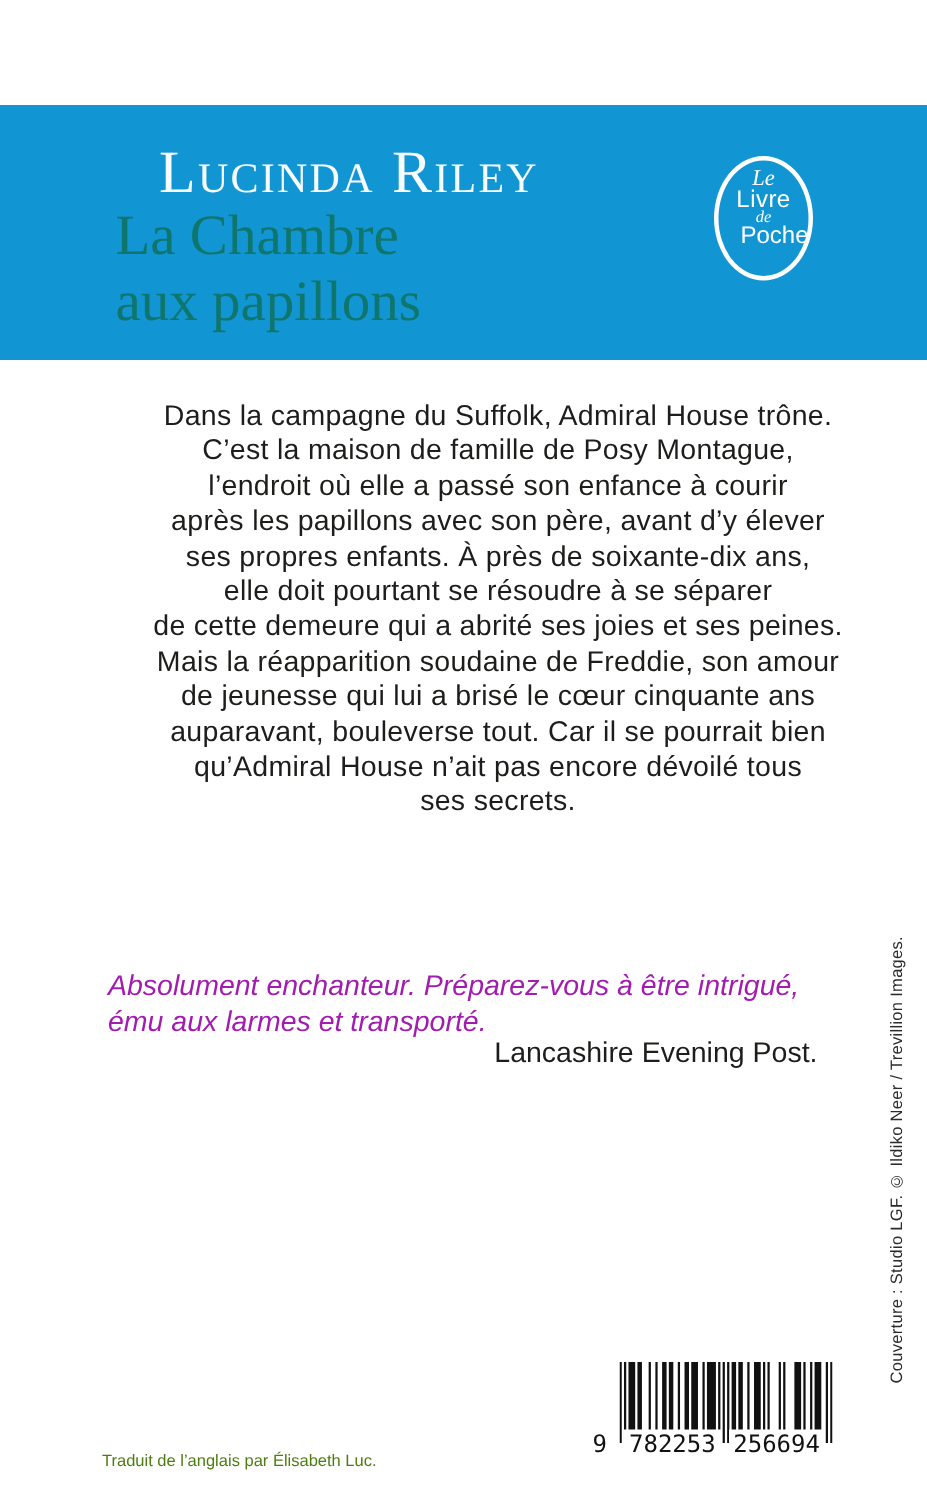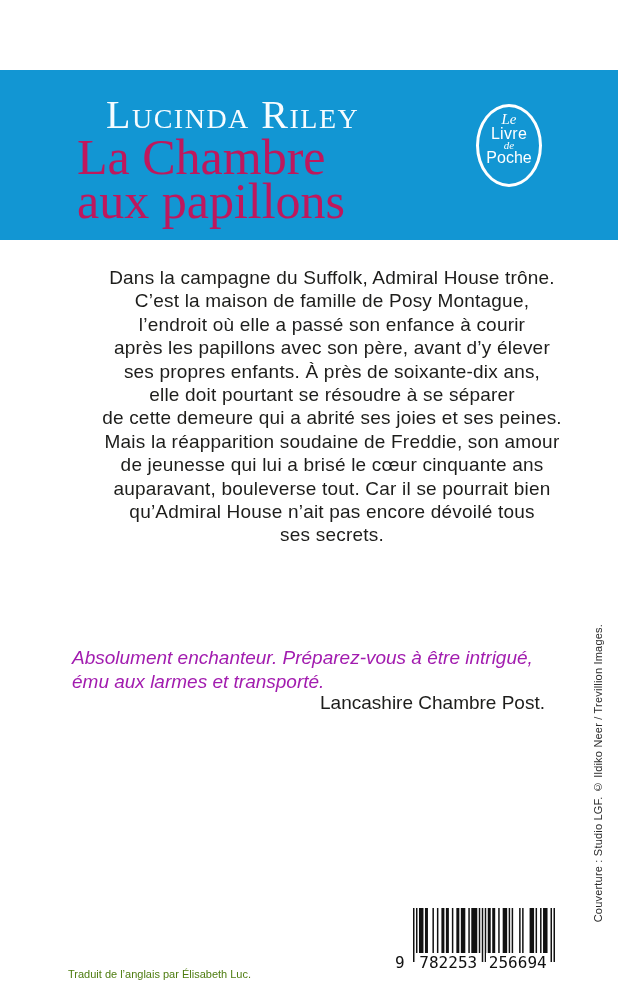--- a/index.html
+++ b/index.html
@@ -16,34 +16,34 @@
   }
   .author {
     position:absolute; left:77px; top:92px;
     font-family:"Liberation Serif", serif;
     font-variant:small-caps; font-size:40px; line-height:46px;
     letter-spacing:1.5px; color:#f6fcff;margin-left:29px;
   }
   .title {
     position:absolute; left:77px; top:135px;
     font-family:"Liberation Serif", serif;
-    font-size:50px; line-height:44px; color:#be185d;
+    font-size:38px; line-height:44px; color:#0f766e;
   }
 
   
   .logo {
     position:absolute; left:476px; top:104px; width:60px; height:77px;
     border:3.5px solid #ffffff; border-radius:50%;
     color:#ffffff; text-align:center;
   }
   .logo span { display:block; }
   .logo-le    { font-family:"Liberation Serif", serif; font-style:italic; font-size:15px; line-height:13px; margin-top:6px; }
   .logo-livre { font-size:16px; line-height:15px; letter-spacing:0.3px; }
   .logo-de    { font-family:"Liberation Serif", serif; font-style:italic; font-size:11px; line-height:9px; }
-  .logo-poche { font-size:16px; line-height:15px; }
+  .logo-poche { font-size:16px; line-height:15px;text-align:right; }
 
   
   .syn1, .syn2 {
     position:absolute; left:72px; width:520px;
     font-size:19px; line-height:23.4px; letter-spacing:0.2px;
     white-space:pre; color:#1d1d1b;
   }
   .syn1 { top:266px;text-align:center; }
   .syn2 { top:557px; }
 
@@ -118,21 +118,21 @@
 elle doit pourtant se résoudre à se séparer
 de cette demeure qui a abrité ses joies et ses peines.
 Mais la réapparition soudaine de Freddie, son amour
 de jeunesse qui lui a brisé le cœur cinquante ans
 auparavant, bouleverse tout. Car il se pourrait bien
 qu’Admiral House n’ait pas encore dévoilé tous
 ses secrets.</div>
 
   <div class="quote">Absolument enchanteur. Préparez-vous à être intrigué,
 ému aux larmes et transporté.</div>
-  <div class="attribution">Lancashire Chambre Post.</div>
+  <div class="attribution">Lancashire Evening Post.</div>
 
   <div class="vertical-credit">Couverture : Studio LGF. © Ildiko Neer / Trevillion Images.</div>
 
 
   <div class="barcode">
     <svg viewBox="0 0 95 54" preserveAspectRatio="none">
         <rect x="0" y="0" width="1" height="54"></rect>
         <rect x="2" y="0" width="1" height="54"></rect>
         <rect x="4" y="0" width="3" height="46"></rect>
         <rect x="8" y="0" width="2" height="46"></rect>

